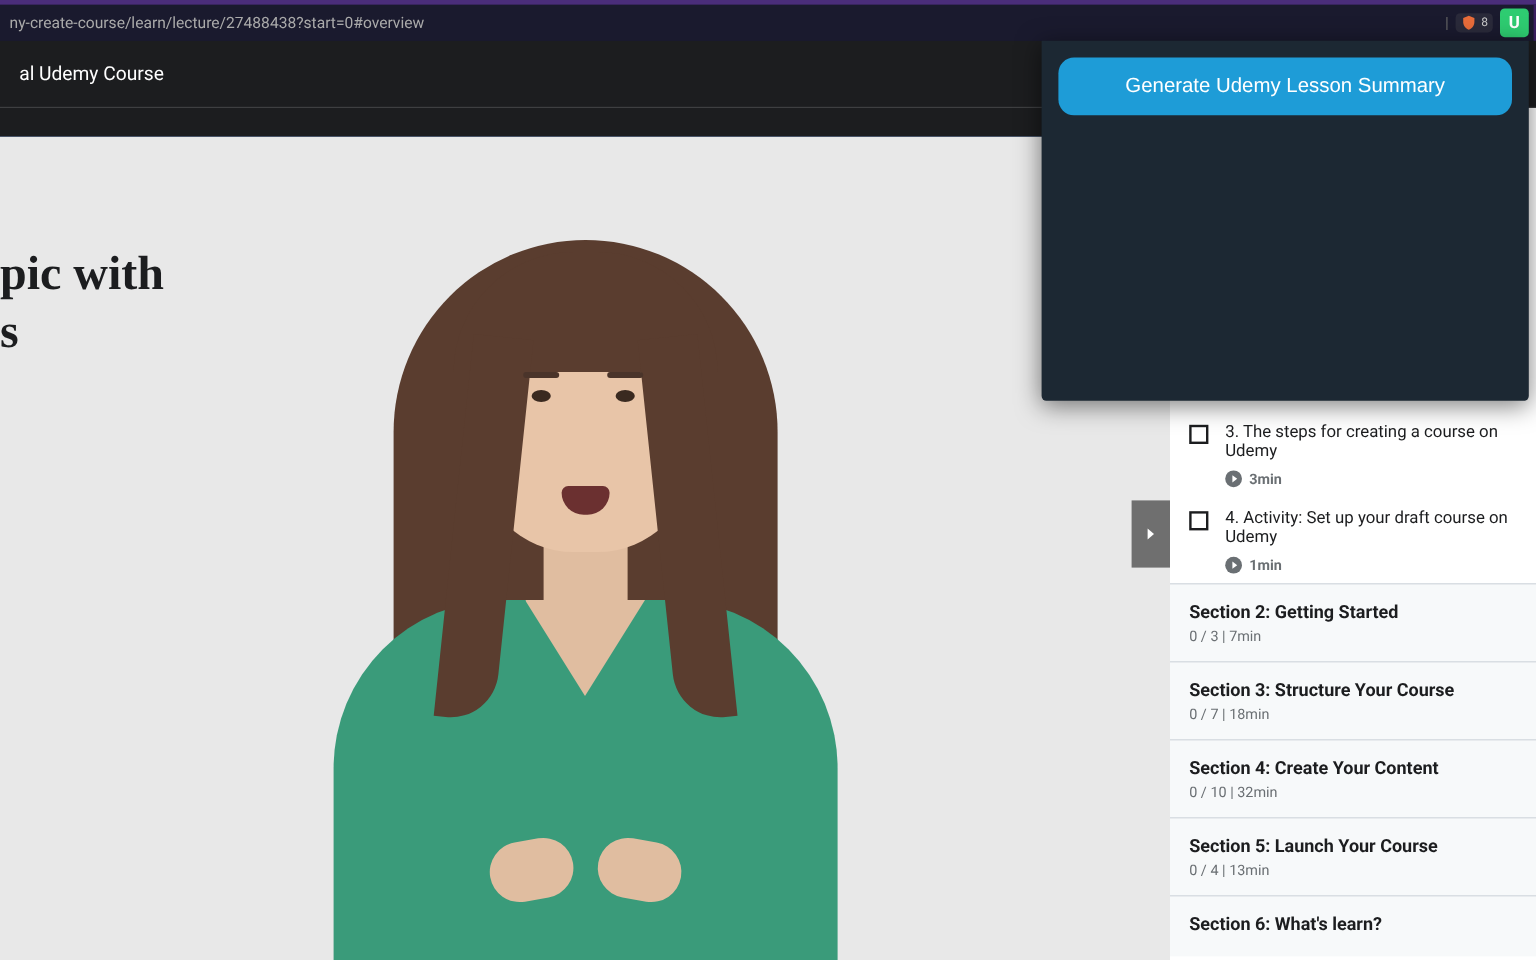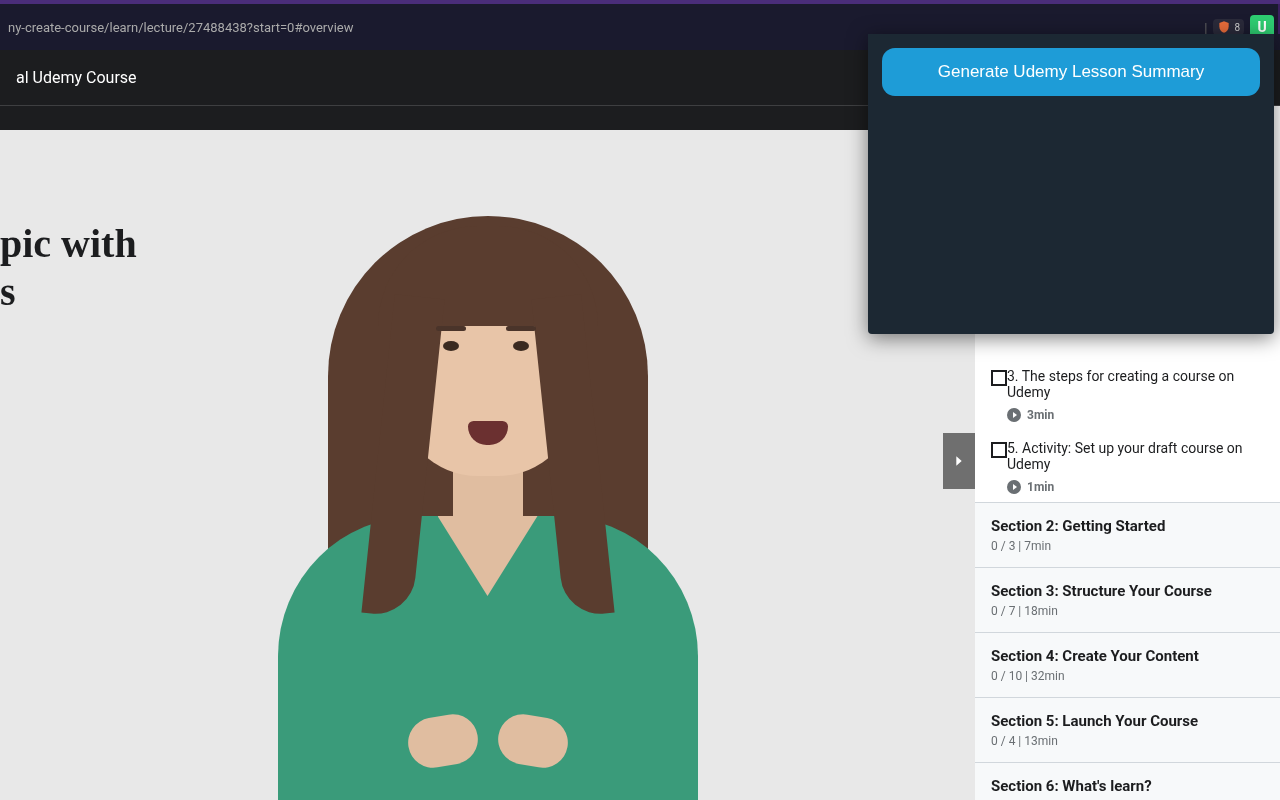--- a/index.html
+++ b/index.html
@@ -4,21 +4,21 @@
 <style>
   * { box-sizing: border-box; margin: 0; padding: 0; }
   html, body { width: 1280px; height: 800px; overflow: hidden; font-family: -apple-system, BlinkMacSystemFont, "Segoe UI", Roboto, sans-serif; background: #1e1e2e; }
   
   
   .browser-top {
     height: 4px;
     background: #4a2d7a;
   }
   .url-bar {
-    height: 46px;
+    height: 30px;
     background: #1a1a2e;
     display: flex;
     align-items: center;
     padding: 0 8px;
     color: #aaa;
     font-size: 13px;
     position: relative;
   }
   .url-text { flex: 1; white-space: nowrap; overflow: hidden; }
   .browser-icons {
@@ -216,20 +216,21 @@
     color: #fff;
     border: none;
     border-radius: 13px;
     font-size: 17px;
     cursor: pointer;
   }
   .sidebar-spacer { height: 252px; }
   .lesson-item {
     padding: 10px 16px 8px 16px;
     display: flex;
+    gap: 14px;
   }
   .checkbox {
     width: 16px; height: 16px;
     border: 2px solid #1c1d1f;
     flex-shrink: 0;
     margin-top: 2px;
   }
   .lesson-body { flex: 1; }
   .lesson-title { font-size: 14px; margin-bottom: 8px; }
   .lesson-meta { display: flex; align-items: center; gap: 6px; color: #6a6f73; font-size: 12px; font-weight: bold; }
@@ -327,21 +328,21 @@
               <div class="play-tri"></div>
             </div>
           <span>3min</span>
         </div>
       </div>
     </div>
 
     <div class="lesson-item">
       <div class="checkbox"></div>
       <div class="lesson-body">
-        <div class="lesson-title">5. Activity: Set up your draft course on Udemy</div>
+        <div class="lesson-title">4. Activity: Set up your draft course on Udemy</div>
         <div class="lesson-meta">
           <div class="play-dot">
               <div class="play-tri"></div>
             </div>
           <span>1min</span>
         </div>
       </div>
     </div>
 
     <div class="section-hdr">

